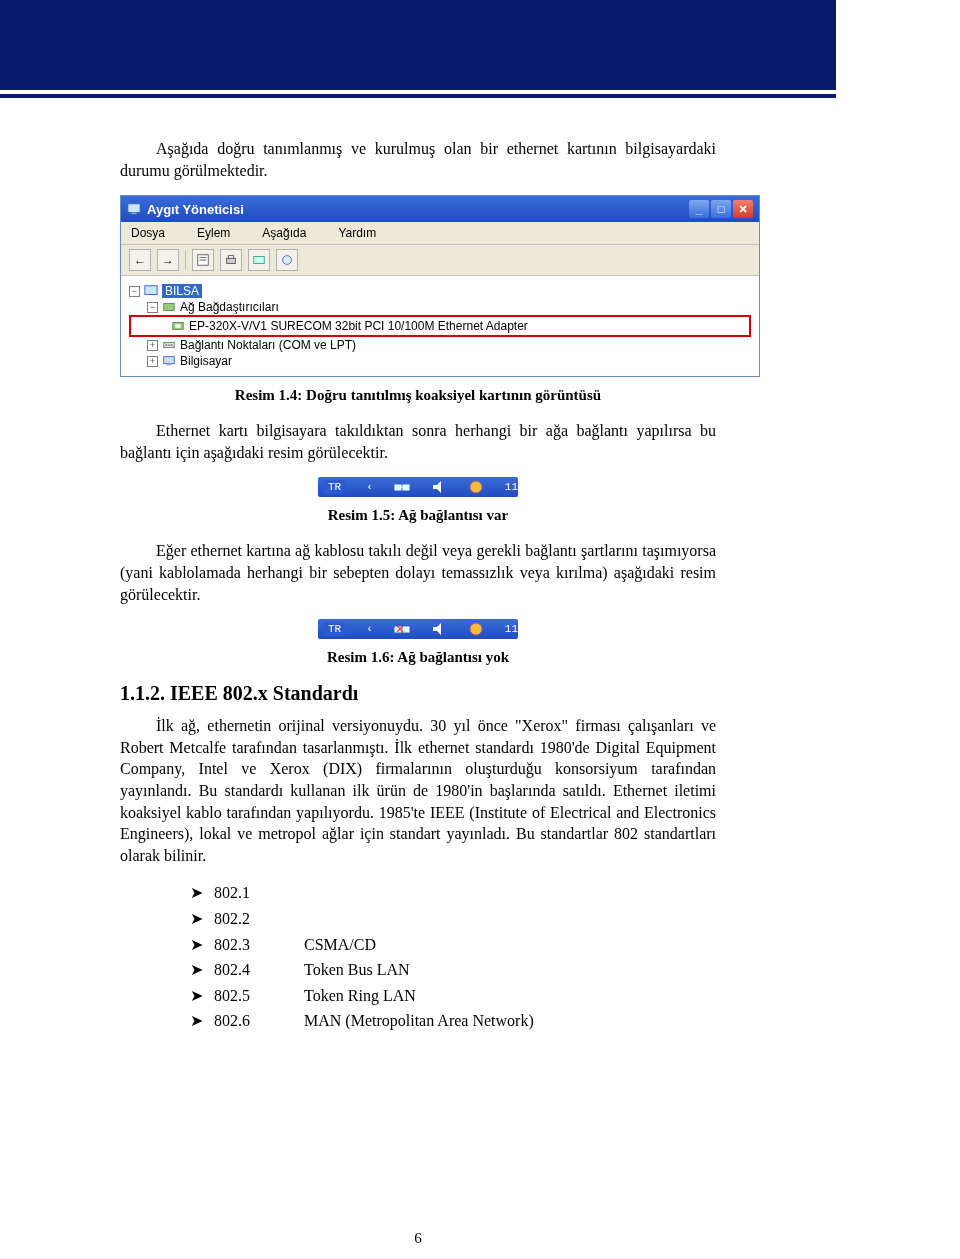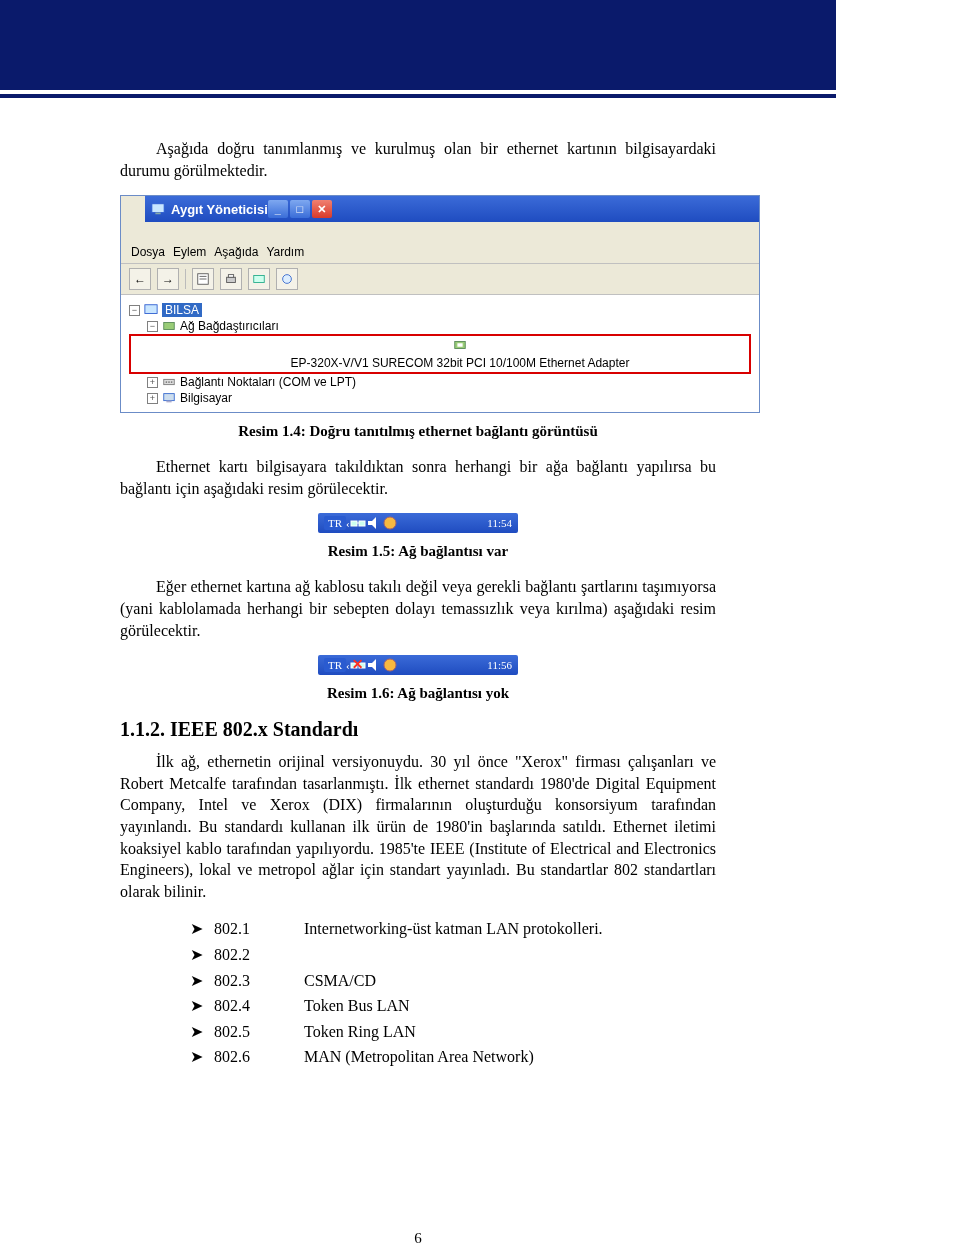--- a/index.html
+++ b/index.html
@@ -14,46 +14,46 @@
 
   p.body { font-size: 16px; line-height: 1.35; text-align: justify; margin-bottom: 14px; }
   p.first-indent { text-indent: 36px; }
   .caption { font-size: 15px; font-weight: bold; text-align: center; margin: 10px 0 16px 0; }
 
   h2.section { font-size: 20px; font-weight: bold; margin: 14px 0 10px 0; }
   h3.subhead { font-size: 16px; font-weight: bold; margin: 12px 0 8px 0; }
 
   
   .window { border: 1px solid #6b8cc7; background: #ece9d8; width: 640px; margin: 0 auto 10px auto; font-family: Tahoma, Arial, sans-serif; font-size: 12px; }
-  .titlebar { display: flex; align-items: center; 
-    background: linear-gradient(to bottom, #3b6bd8, #1f4cc0); color: #fff; height: 26px; padding: 0 6px; margin-left: 24px; }
+  .titlebar { display: flex; align-items: center; justify-content: space-between;
+    background: linear-gradient(to bottom, #3b6bd8, #1f4cc0); color: #fff; height: 26px; padding: 0 6px; }
   .titlebar-left { display: flex; align-items: center; gap: 6px; }
   .titlebar-title { font-weight: bold; font-size: 13px; }
   .titlebar-btns { display: flex; gap: 2px; }
   .tb-btn { width: 20px; height: 18px; display: flex; align-items: center; justify-content: center;
     border-radius: 2px; font-size: 11px; font-weight: bold; }
   .tb-min { background: linear-gradient(#7ea8f0,#3a6dd8); color:#fff; }
   .tb-max { background: linear-gradient(#7ea8f0,#3a6dd8); color:#fff; }
   .tb-close { background: linear-gradient(#f08070,#d83a2a); color:#fff; }
-  .menubar { display: flex; gap: 8px; padding: 4px 10px; background: #ece9d8; border-bottom: 1px solid #c0c0c0; margin-top: 19px; }
+  .menubar { display: flex; gap: 32px; padding: 4px 10px; background: #ece9d8; border-bottom: 1px solid #c0c0c0; }
   .menubar span { font-size: 12px; }
   .toolbar { display: flex; gap: 6px; padding: 4px 8px; background: #ece9d8; border-bottom: 1px solid #c0c0c0; align-items: center; }
   .tool-btn { width: 22px; height: 22px; border: 1px solid #b0b0b0; background: #f4f2e8; display: flex; align-items:center; justify-content:center; font-size:12px; }
   .tree { background: #fff; padding: 6px 8px; min-height: 100px; border-top: 1px solid #fff; }
   .tree-node { display: flex; align-items: center; gap: 4px; padding: 1px 0; }
   .expander { width: 11px; height: 11px; border: 1px solid #808080; display:flex; align-items:center; justify-content:center; font-size:9px; line-height:9px; color:#555; }
   .node-icon { width: 14px; height: 14px; display:inline-flex; align-items:center; justify-content:center; }
   .indent-1 { padding-left: 18px; }
-  .indent-2 { padding-left: 40px; flex-direction: column; }
+  .indent-2 { padding-left: 40px; }
   .root-label { background:#316ac5; color:#fff; padding: 0 3px; }
   .highlight-row { border: 2px solid #d80000; padding: 1px 0; }
 
   
   .tray { width: 200px; margin: 4px auto 8px auto; background: linear-gradient(to bottom, #3b6bd8, #1f4cc0);
-    display: flex; align-items: center; padding: 2px 6px; gap: 0; border-radius: 2px; font-family: Liberation Serif, serif; }
+    display: flex; align-items: center; padding: 2px 6px; gap: 21px; border-radius: 2px; font-family: Liberation Mono, monospace; }
   .tray-lang { background: #2a5bd0; color: #fff; font-size: 11px; padding: 1px 4px; border-radius: 2px; }
   .tray-chev { color: #fff; font-size: 11px; }
   .tray-icon { width: 16px; height: 16px; display:flex; align-items:center; justify-content:center; position:relative; }
   .tray-time { color: #fff; font-size: 11px; margin-left: auto; }
   .redx { position:absolute; color:#ff3020; font-size:14px; font-weight:bold; left:2px; top:-1px; }
 
   
   ul.ieee { list-style: none; margin: 4px 0 0 70px; }
   ul.ieee li { display: flex; align-items:flex-start; font-size: 16px; line-height: 1.6; }
   ul.ieee li .arrow { width: 24px; font-family: Arial; }
@@ -175,21 +175,21 @@
             <svg class="ic" viewBox="0 0 16 16">
                 <rect x="2" y="3" width="12" height="8" fill="#cde" stroke="#36c"></rect>
                 <rect x="5" y="11" width="6" height="2" fill="#aac"></rect>
               </svg>
           </span>
           <span>Bilgisayar</span>
         </div>
       </div>
     </div>
 
-    <p class="caption">Resim 1.4: Doğru tanıtılmış ethernet bağlantı görüntüsü</p>
+    <p class="caption">Resim 1.4: Doğru tanıtılmış koaksiyel kartının görüntüsü</p>
 
     <p class="body first-indent">Ethernet kartı bilgisayara takıldıktan sonra herhangi bir ağa bağlantı yapılırsa bu bağlantı için aşağıdaki resim görülecektir.</p>
 
     <div class="tray">
       <span class="tray-lang">TR</span>
       <span class="tray-chev">‹</span>
       <span class="tray-icon">
         <svg viewBox="0 0 16 16" width="16" height="16">
             <rect x="1" y="6" width="6" height="5" fill="#cfe" stroke="#fff"></rect>
             <rect x="9" y="6" width="6" height="5" fill="#cfe" stroke="#fff"></rect>
@@ -240,21 +240,20 @@
 
     <h2 class="section">1.1.2. IEEE 802.x Standardı</h2>
 
     <p class="body first-indent">İlk ağ, ethernetin orijinal versiyonuydu. 30 yıl önce "Xerox" firması çalışanları ve Robert Metcalfe tarafından tasarlanmıştı. İlk ethernet standardı 1980'de Digital Equipment Company, Intel ve Xerox (DIX) firmalarının oluşturduğu konsorsiyum tarafından yayınlandı. Bu standardı kullanan ilk ürün de 1980'in başlarında satıldı. Ethernet iletimi koaksiyel kablo tarafından yapılıyordu. 1985'te IEEE (Institute of Electrical and Electronics Engineers), lokal ve metropol ağlar için standart yayınladı. Bu standartlar 802 standartları olarak bilinir.</p>
 
 
     <ul class="ieee">
       <li>
         <span class="arrow">➤</span>
         <span class="code">802.1</span>
-        <span class="desc">Internetworking-üst katman LAN protokolleri.</span>
       </li>
       <li>
         <span class="arrow">➤</span>
         <span class="code">802.2</span>
       </li>
       <li>
         <span class="arrow">➤</span>
         <span class="code">802.3</span>
         <span class="desc">CSMA/CD</span>
       </li>

